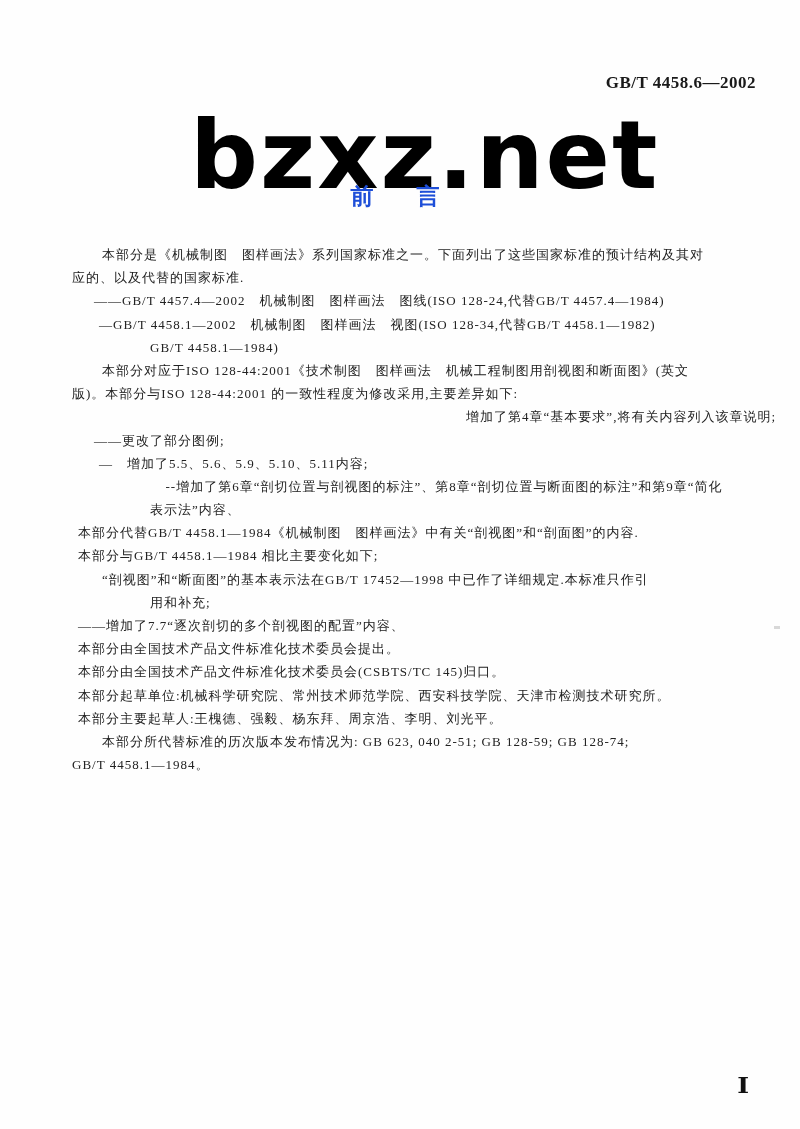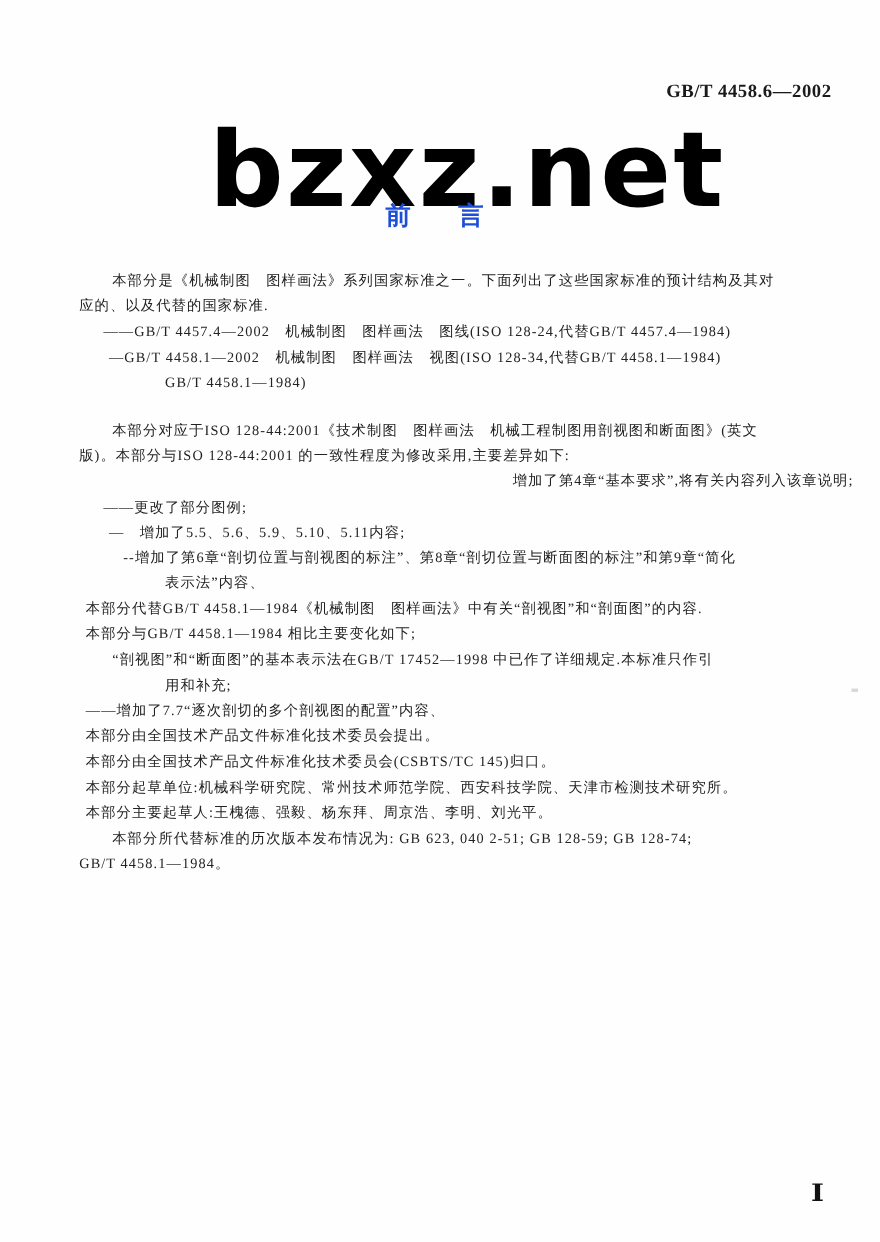--- a/index.html
+++ b/index.html
@@ -96,41 +96,41 @@
       <div class="body-line" style="padding-left: 30px;">
       <span>本部分是《机械制图　图样画法》系列国家标准之一。下面列出了这些国家标准的预计结构及其对</span>
     </div>
       <div class="body-line" style="padding-left: 0px;">
       <span>应的、以及代替的国家标准.</span>
     </div>
       <div class="body-line" style="padding-left: 22px;">
       <span>——GB/T 4457.4—2002　机械制图　图样画法　图线(ISO 128-24,代替GB/T 4457.4—1984)</span>
     </div>
       <div class="body-line" style="padding-left: 27px;">
-      <span>—GB/T 4458.1—2002　机械制图　图样画法　视图(ISO 128-34,代替GB/T 4458.1—1984)</span>
+      <span>—GB/T 4458.1—2002　机械制图　图样画法　视图(ISO 128-34,代替GB/T 4458.1—1982)</span>
     </div>
       <div class="body-line" style="padding-left: 78px;">
       <span>GB/T 4458.1—1984)</span>
     </div>
-      <div class="body-line" style="padding-left: 30px; margin-top: 20px;">
+      <div class="body-line" style="padding-left: 30px;">
       <span>本部分对应于ISO 128-44:2001《技术制图　图样画法　机械工程制图用剖视图和断面图》(英文</span>
     </div>
       <div class="body-line" style="padding-left: 0px;">
       <span>版)。本部分与ISO 128-44:2001 的一致性程度为修改采用,主要差异如下:</span>
     </div>
       <div class="body-line" style="padding-left: 78px; text-align: right;">
       <span>增加了第4章“基本要求”,将有关内容列入该章说明;</span>
     </div>
       <div class="body-line" style="padding-left: 22px;">
       <span>——更改了部分图例;</span>
     </div>
       <div class="body-line" style="padding-left: 27px;">
       <span>—　增加了5.5、5.6、5.9、5.10、5.11内容;</span>
     </div>
-      <div class="body-line" style="padding-left: 40px;">
+      <div class="body-line" style="padding-left: 40px; text-align: center;">
       <span>--增加了第6章“剖切位置与剖视图的标注”、第8章“剖切位置与断面图的标注”和第9章“简化</span>
     </div>
       <div class="body-line" style="padding-left: 78px;">
       <span>表示法”内容、</span>
     </div>
       <div class="body-line" style="padding-left: 6px;">
       <span>本部分代替GB/T 4458.1—1984《机械制图　图样画法》中有关“剖视图”和“剖面图”的内容.</span>
     </div>
       <div class="body-line" style="padding-left: 6px;">
       <span>本部分与GB/T 4458.1—1984 相比主要变化如下;</span>

